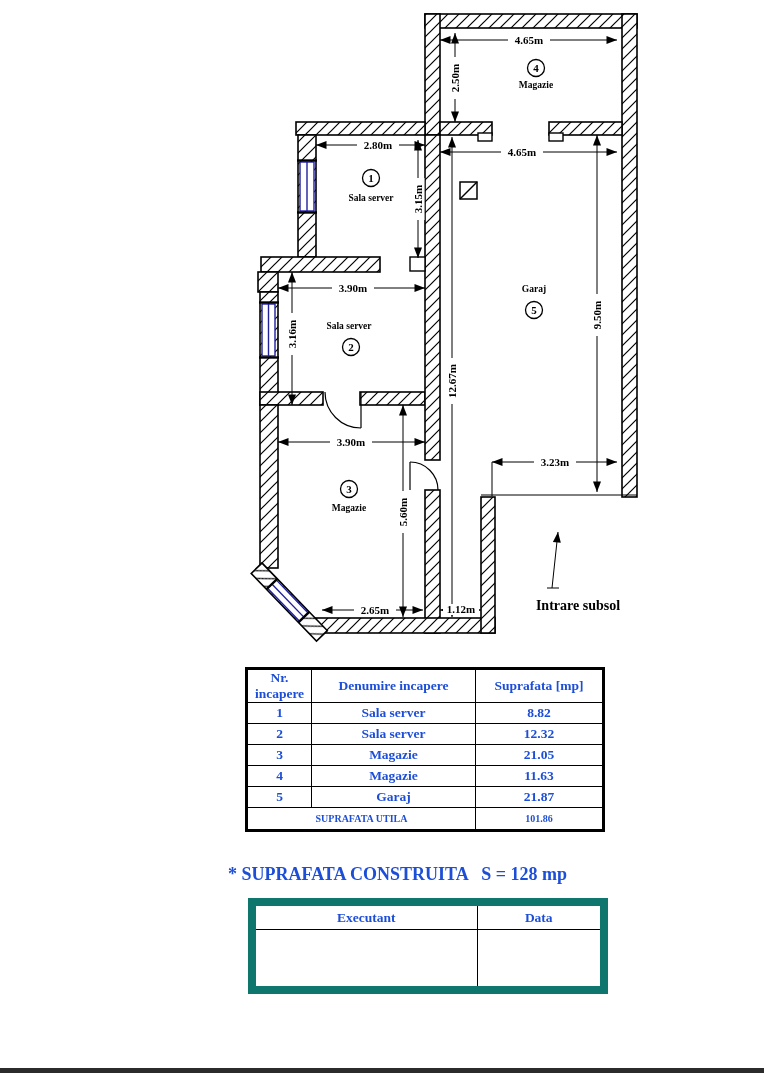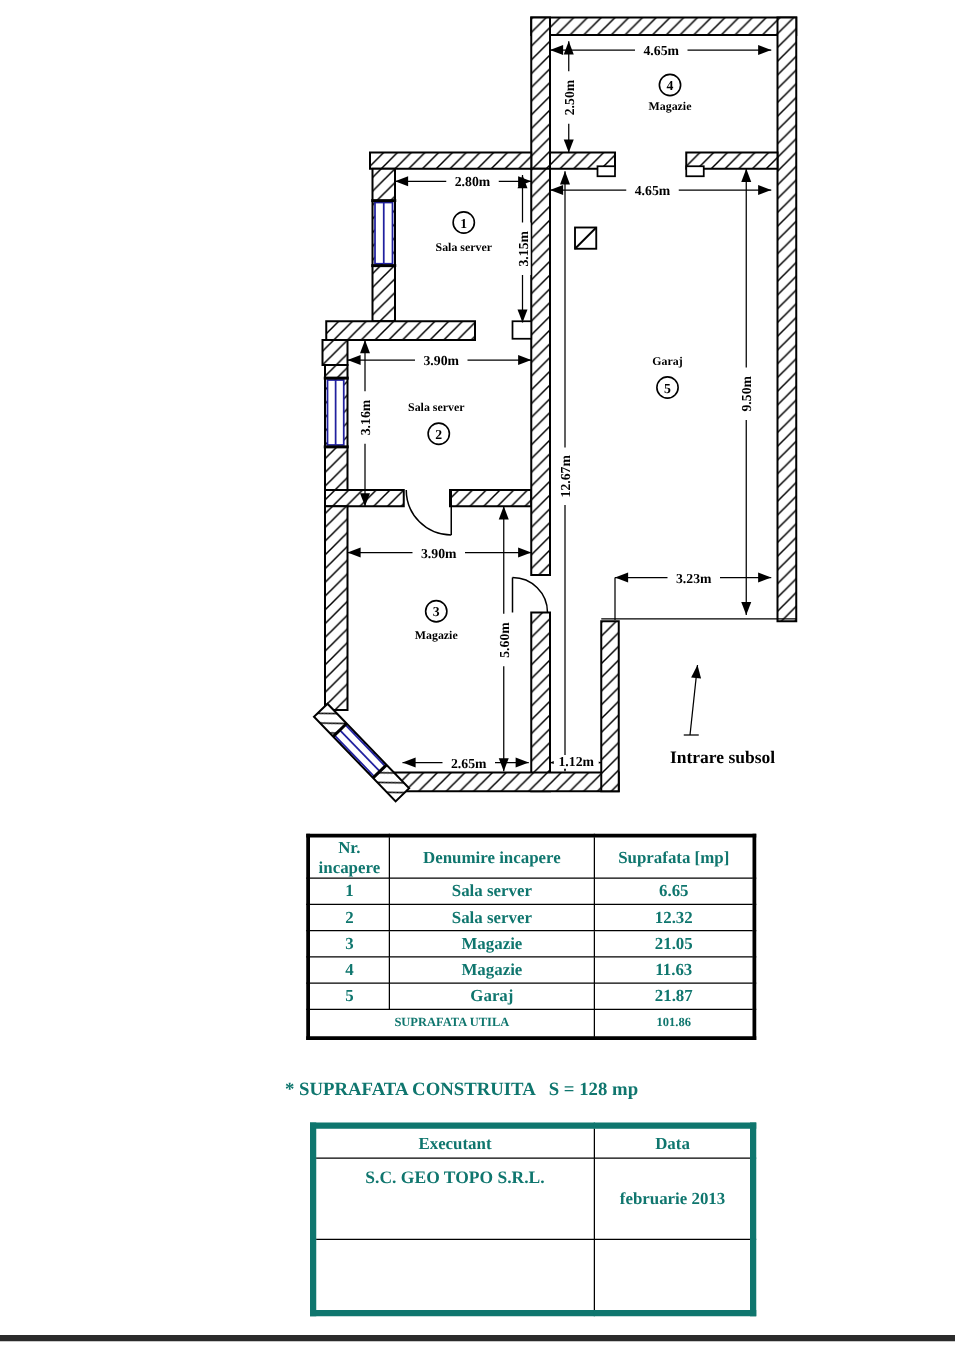--- a/index.html
+++ b/index.html
@@ -1,17 +1,17 @@
 <!DOCTYPE html>
 <html><head>
 <meta charset="utf-8">
 <style>
   html,body{margin:0;padding:0;background:#fff;}
   #page{position:relative;width:764px;height:1080px;background:#fff;overflow:hidden;
-        font-family:"Liberation Serif", serif;color:#0f766e;}
+        font-family:"Liberation Serif", serif;color:#1d4ed8;}
   svg text{font-family:"Liberation Serif", serif;font-weight:bold;fill:#000;}
   .wall{fill:url(#hatch);stroke:#000;stroke-width:1.6;}
   .wwhite{fill:#fff;stroke:#000;stroke-width:1.4;}
   .dim{stroke:#000;stroke-width:1;marker-start:url(#arr);marker-end:url(#arr);}
   .thin{stroke:#000;stroke-width:1;}
   .dimbg{fill:#fff;}
   .dimtxt{font-size:11px;text-anchor:middle;}
   .roomname{font-size:9.5px;text-anchor:middle;}
   .roomnum{font-size:11px;text-anchor:middle;}
   .circ{fill:#fff;stroke:#000;stroke-width:1.3;}
@@ -21,22 +21,22 @@
   .wincap{stroke:#000;stroke-width:2.4;}
   table{border-collapse:collapse;table-layout:fixed;background:#fff;}
   td,th{border:1.5px solid #000;text-align:center;vertical-align:middle;
         font-weight:bold;padding:0;overflow:hidden;}
   #areaTable{position:absolute;left:245px;top:667px;width:360px;border:3px solid #000;}
   #areaTable th{font-size:13.5px;}
   #areaTable td{font-size:13.5px;height:20px;}
   #areaTable .hdr{height:33px;border-radius:11px;}
   .prewrap{white-space:pre-line;}
   #totalRow td{height:21px;font-size:10px;}
-  #note{position:absolute;left:228px;top:864px;font-size:15px;font-weight:bold;white-space:pre;}
-  #sigTable{position:absolute;left:248px;top:898px;width:352px;border:5px solid #0f766e;}
+  #note{position:absolute;left:228px;top:864px;font-size:18px;font-weight:bold;white-space:pre;}
+  #sigTable{position:absolute;left:248px;top:898px;width:352px;border:8px solid #0f766e;}
   #sigTable th{font-size:13.5px;height:23px;}
   .companyCell{font-size:14px;vertical-align:top !important;padding-top:8px !important;height:56px;}
   .dateCell{font-size:13.5px;height:56px;}
   .emptyCell{height:56px;}
   #pageRule{position:absolute;left:0;top:1068px;width:764px;height:5px;background:#2b2b2b;}
 </style>
 </head>
 <body>
 
 <div id="page">
@@ -239,21 +239,21 @@
     <tbody>
         <tr class="hdr">
       <th class="prewrap">Nr.
 incapere</th>
       <th>Denumire incapere</th>
       <th>Suprafata [mp]</th>
     </tr>
     <tr>
       <td>1</td>
       <td>Sala server</td>
-      <td>6.65</td>
+      <td>8.82</td>
     </tr>
     <tr>
       <td>2</td>
       <td>Sala server</td>
       <td>12.32</td>
     </tr>
     <tr>
       <td>3</td>
       <td>Magazie</td>
       <td>21.05</td>
@@ -283,24 +283,20 @@
     <colgroup>
         <col style="width:225px">
         <col style="width:127px">
       </colgroup>
     <tbody>
         <tr>
       <th>Executant</th>
       <th>Data</th>
     </tr>
     <tr>
-      <td class="companyCell">S.C. GEO TOPO S.R.L.</td>
-      <td class="dateCell">februarie 2013</td>
-    </tr>
-    <tr>
       <td class="emptyCell"></td>
       <td class="emptyCell"></td>
     </tr>
   </tbody>
     </table>
 
   <div id="pageRule"></div>
 </div>
 
 </body></html>

